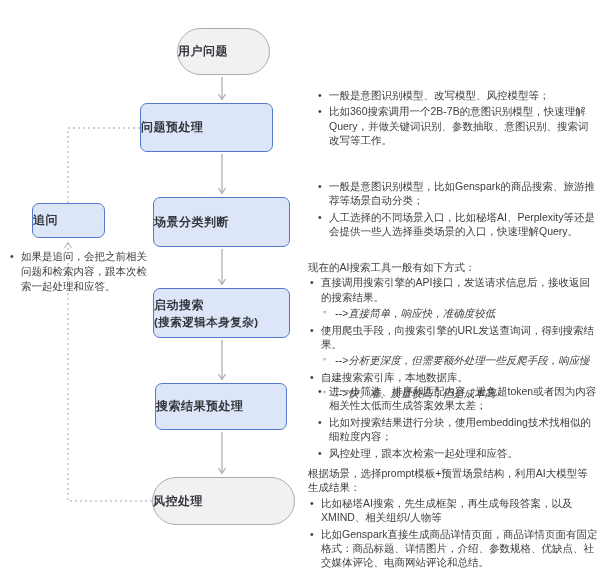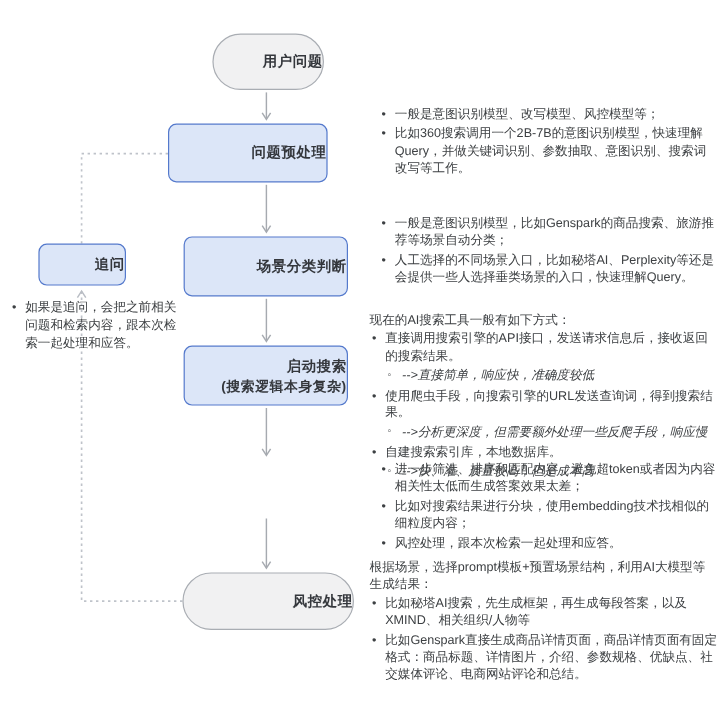--- a/index.html
+++ b/index.html
@@ -1,20 +1,20 @@
 <!DOCTYPE html>
 <html><head>
 <meta charset="utf-8">
 <style>
   html,body{margin:0;padding:0;background:#ffffff;}
   body{width:600px;height:588px;overflow:hidden;
        font-family:"Liberation Sans","DejaVu Sans",sans-serif;color:#3d4043;}
   .canvas{position:relative;width:600px;height:588px;background:#ffffff;}
   svg.connectors{position:absolute;left:0;top:0;z-index:0;}
-  .node{position:absolute;z-index:1;display:flex;flex-direction:column;align-items:flex-end;
+  .node{position:absolute;z-index:1;display:flex;flex-direction:column;align-items:flex-start;
         justify-content:center;box-sizing:border-box;text-align:center;
         color:#34373c;font-weight:600;letter-spacing:.5px;}
   .blue{background:#dce6f8;border:1.4px solid #5479cc;border-radius:7px;font-size:12px;}
   .pill{background:#f1f1f2;border:1.4px solid #a9adb3;border-radius:26px;font-size:12px;}
   .sub-line{display:block;font-size:11.5px;margin-top:1px;}
   .ann{position:absolute;left:316px;width:282px;z-index:1;
        font-size:10.5px;line-height:1.37;color:#3d4043;}
   .note{position:absolute;left:8px;top:249px;width:142px;z-index:1;
         font-size:10.5px;line-height:1.45;color:#3d4043;}
   .hd{margin:0 0 1px 0;}
@@ -56,20 +56,23 @@
 
   <div class="node blue" style="left:153px;top:197px;width:137px;height:50px">
     <span>场景分类判断</span>
   </div>
 
   <div class="node blue" style="left:153px;top:288px;width:137px;height:50px">
     <span>启动搜索</span>
     <span class="sub-line">(搜索逻辑本身复杂)</span>
   </div>
 
+  <div class="node blue" style="left:155px;top:383px;width:132px;height:47px">
+    <span>搜索结果预处理</span>
+  </div>
 
   <div class="node pill" style="left:152px;top:477px;width:143px;height:48px">
     <span>风控处理</span>
   </div>
 
   <div class="node blue" style="left:32px;top:203px;width:73px;height:35px">
     <span>追问</span>
   </div>
 
   <div class="note">

